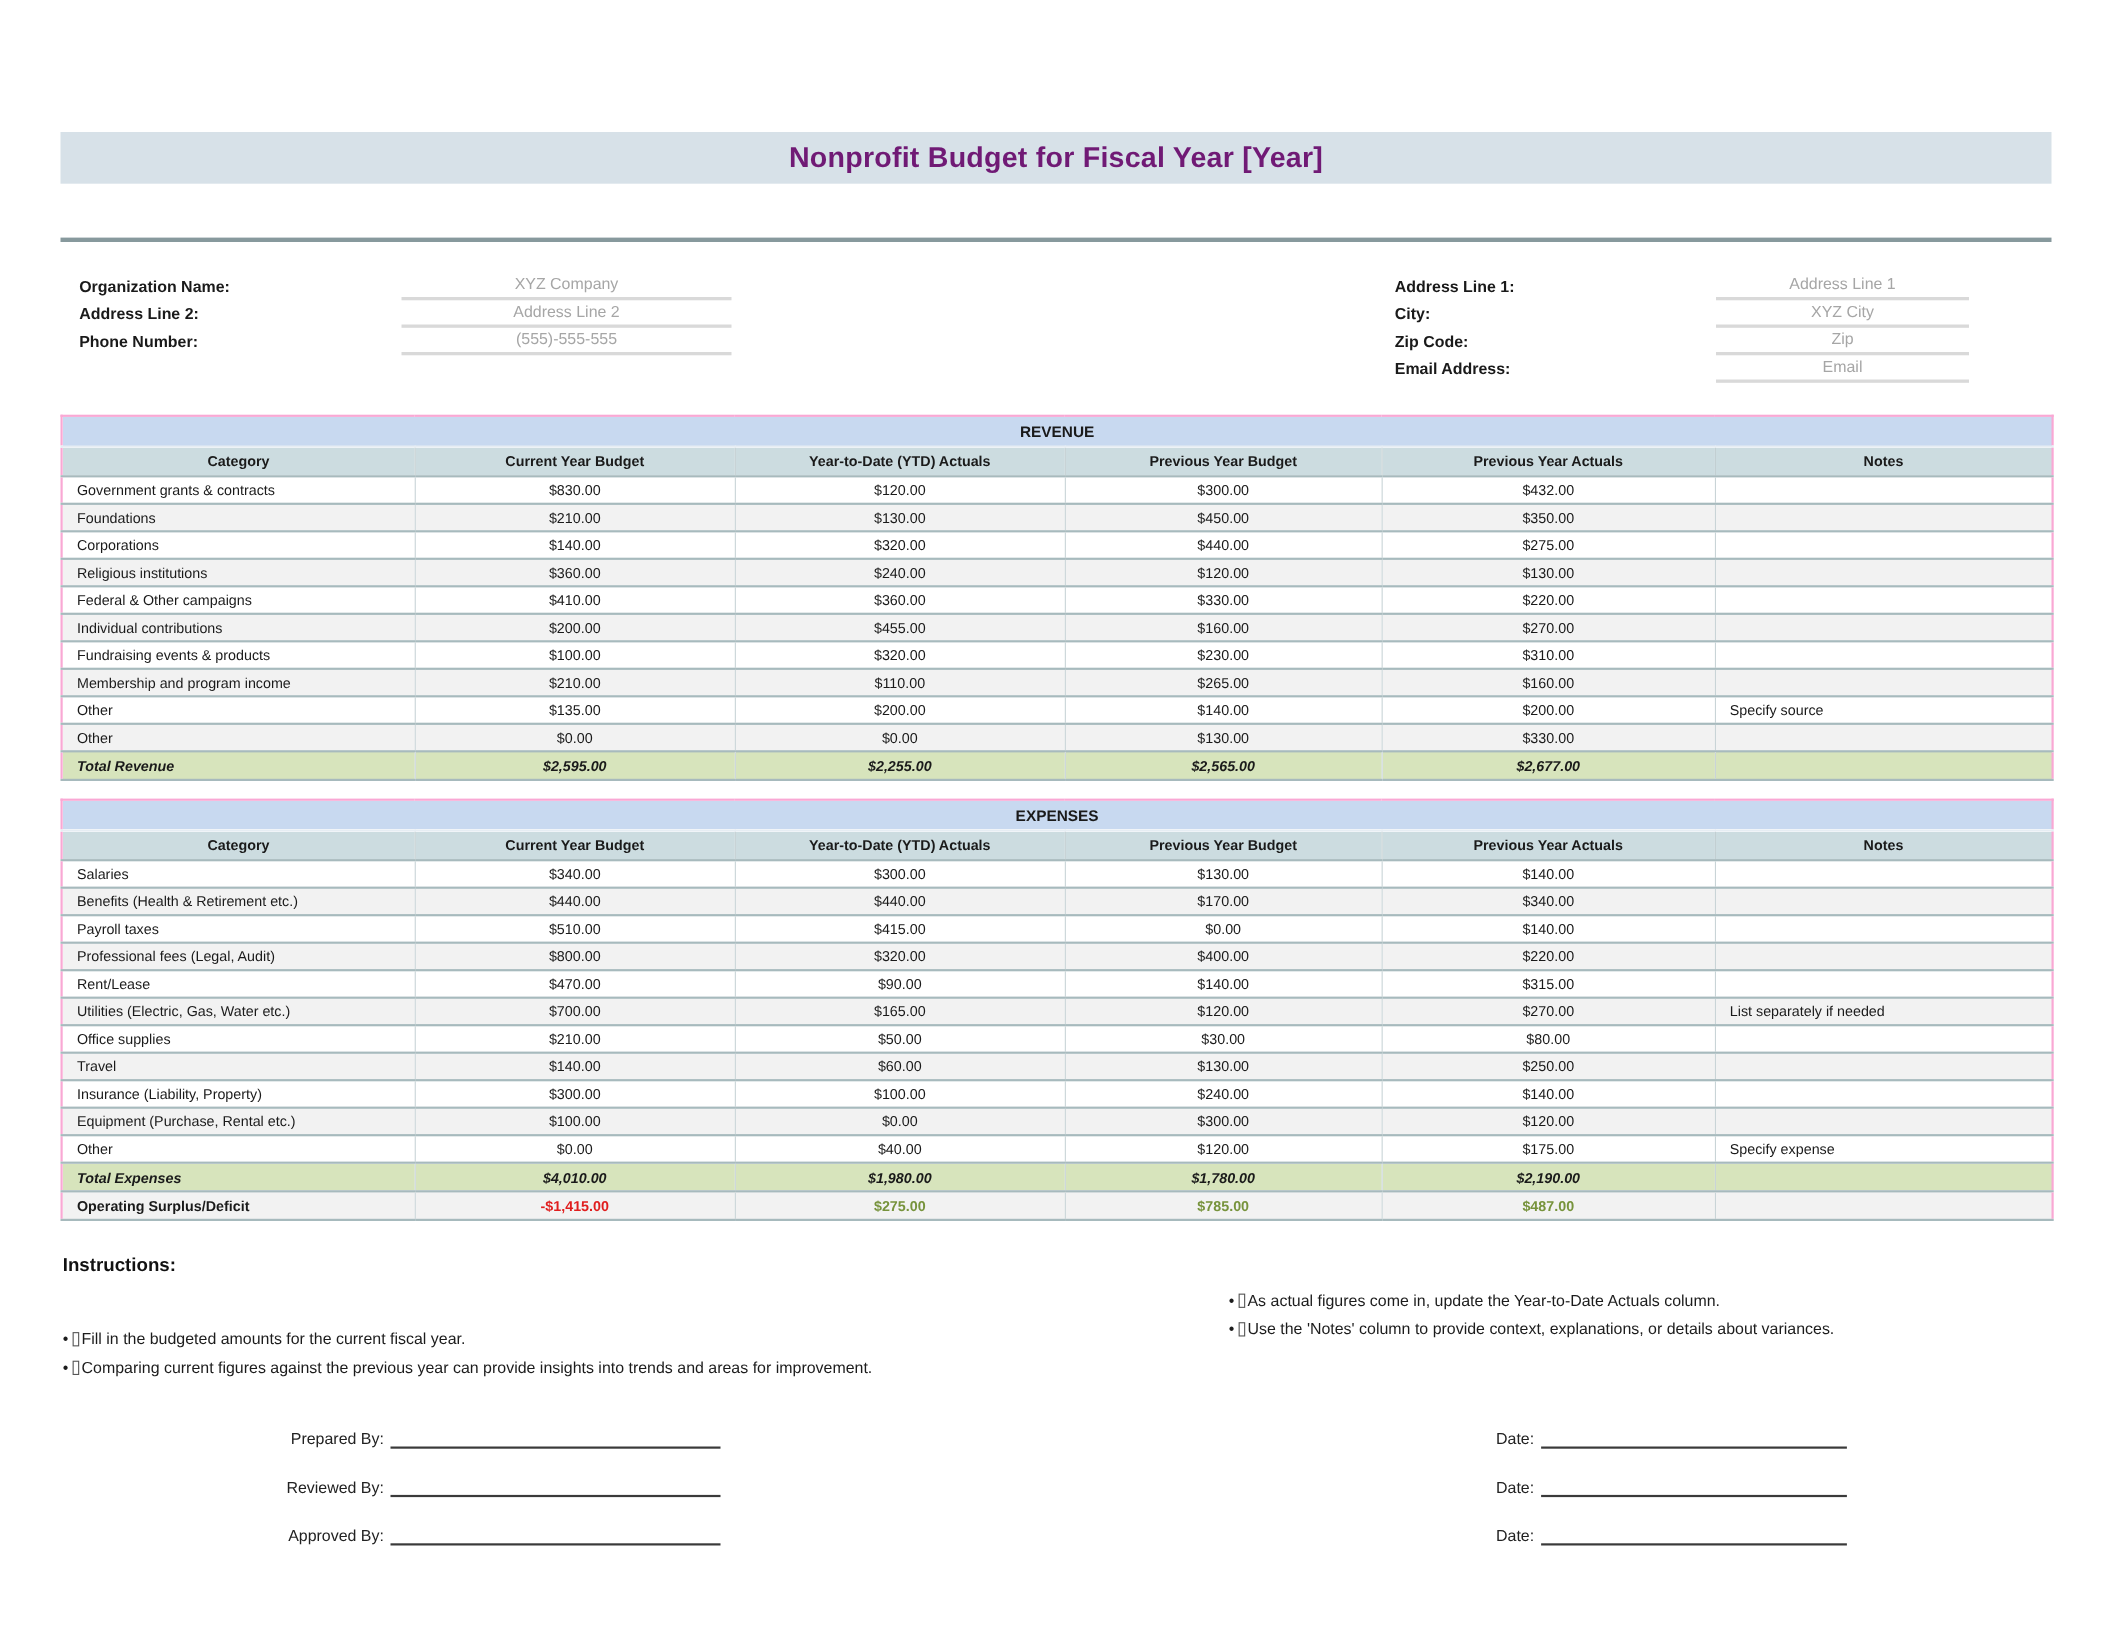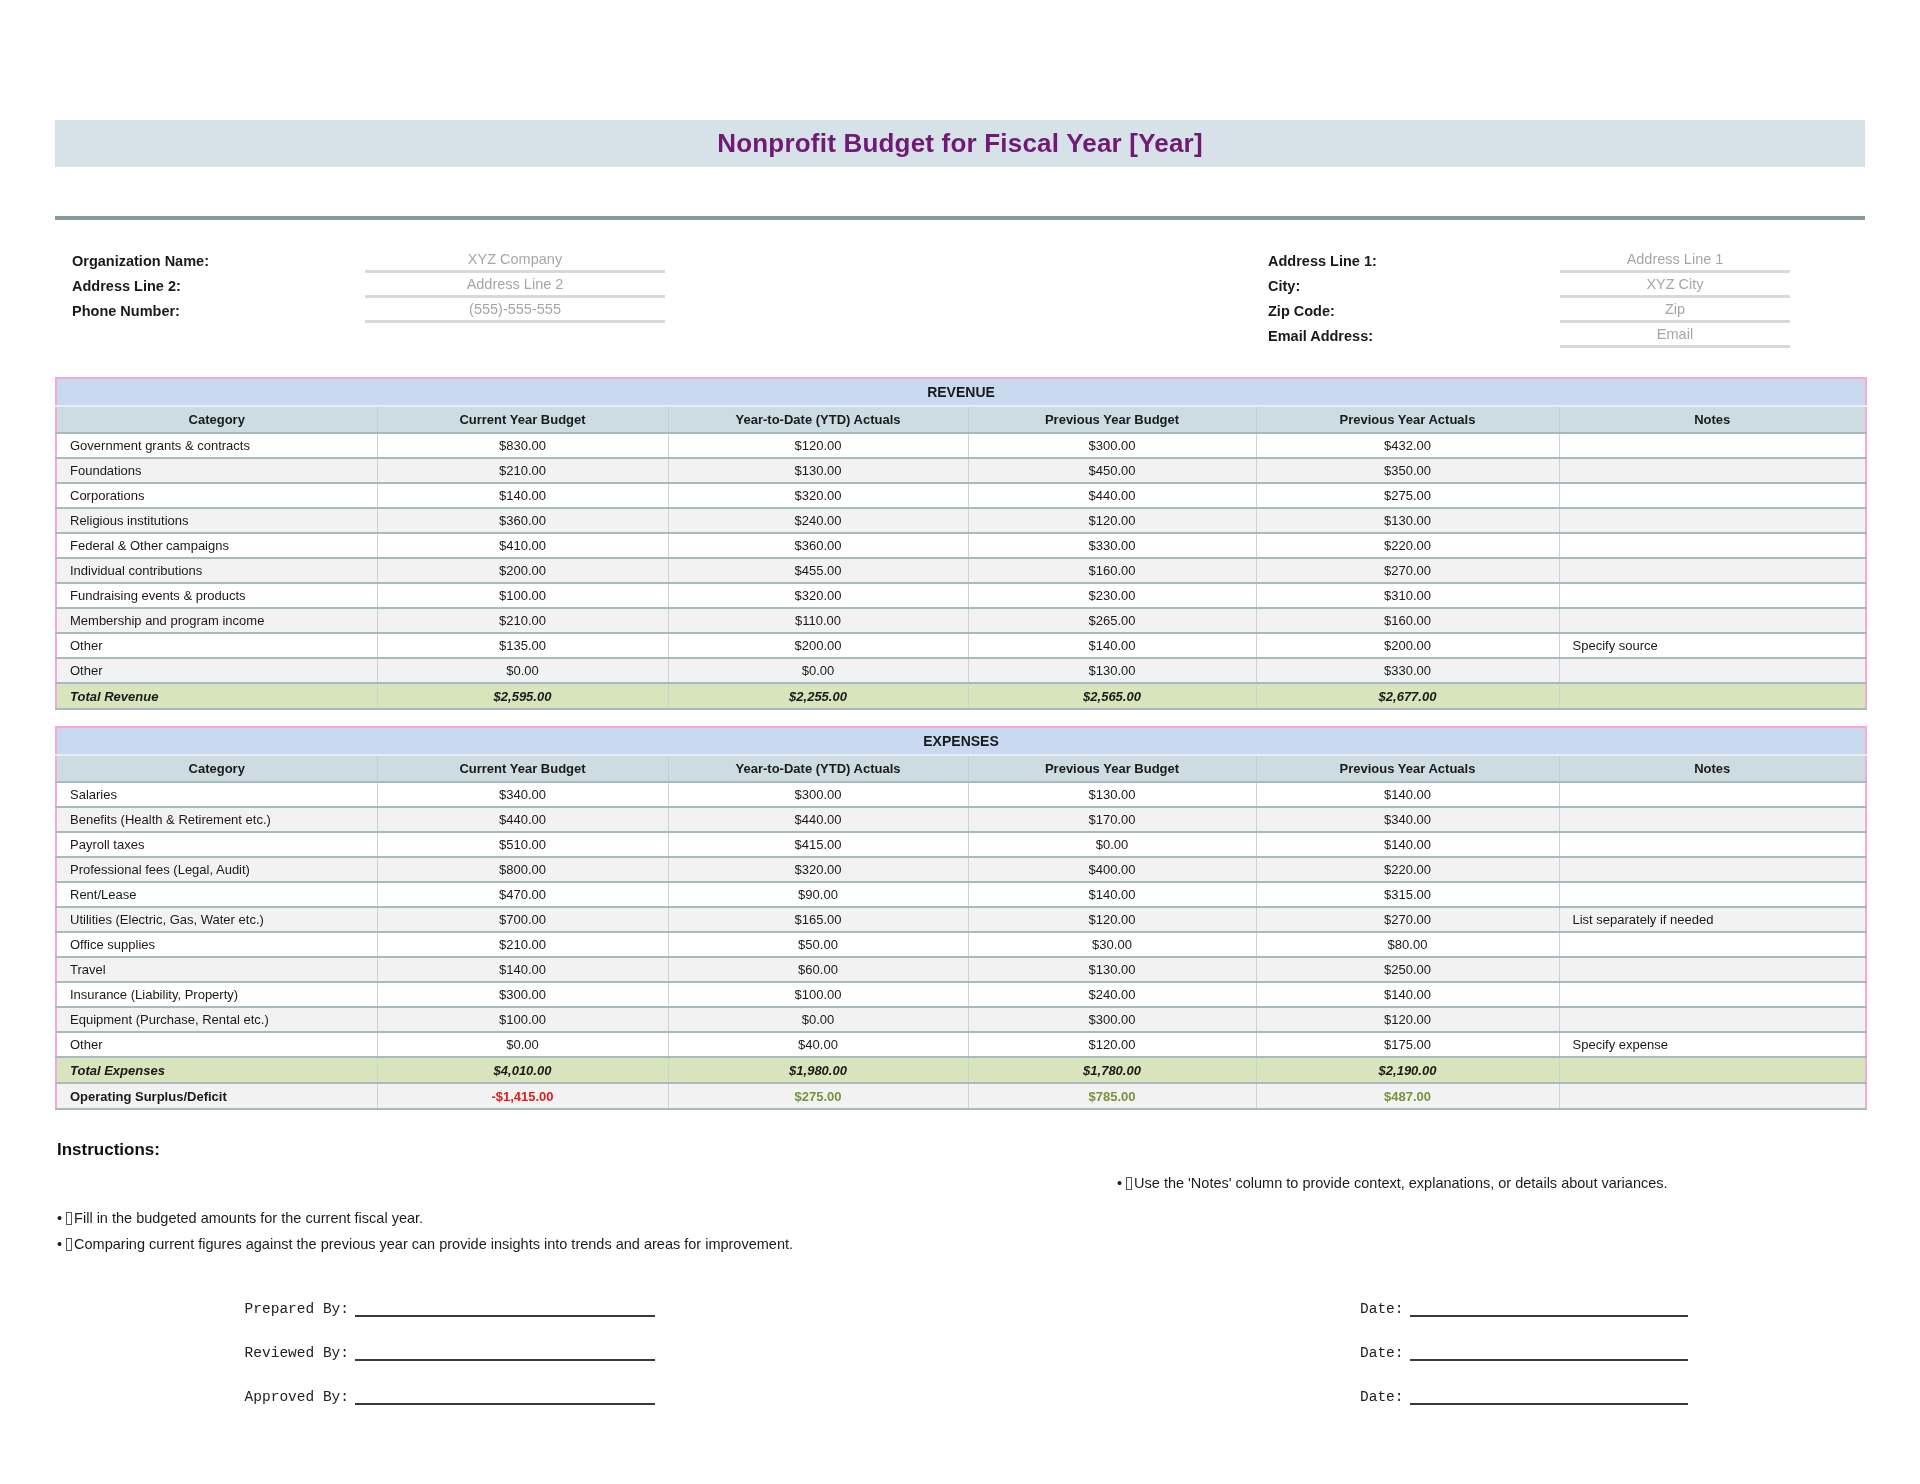--- a/index.html
+++ b/index.html
@@ -44,21 +44,21 @@
   td.neg{color:var(--negative);} td.pos{color:var(--positive);}
   .instructions{margin-top:30px;}
   .instructions h2{font-size:17px;font-weight:bold;margin:0 0 10px 2px;color:#111;}
   .instr-cols{display:flex;}
   .instr-cols ul{list-style:none;margin:0;padding:0;}
   #instr-left{width:1060px;margin-top:35px;}
   .instr-cols li{font-size:14.5px;line-height:26px;color:#1c1c1c;}
   .bullet{margin:0 1px 0 2px;}
   .tofu{display:inline-block;width:6px;height:13px;border:1px solid #555;margin:0 2px 0 3px;vertical-align:-2px;}
   .signatures{margin-top:16px;}
-  .sig-row{display:flex;align-items:flex-end;height:44px;font-family:Liberation Mono, monospace;}
+  .sig-row{display:flex;align-items:flex-end;height:44px;}
   .sig-label{width:300px;text-align:right;padding-right:6px;font-size:14.5px;color:#222;}
   .sig-line{width:300px;border-bottom:2px solid #3a3a3a;}
   .sig-date-label{margin-left:705px;font-size:14.5px;color:#222;padding-right:6px;}
   .sig-date-line{width:278px;border-bottom:2px solid #3a3a3a;}
 </style>
 </head>
 <body>
 
 <div class="page">
 
@@ -347,20 +347,21 @@
     </table>
 
   <section class="instructions">
     <h2>Instructions:</h2>
     <div class="instr-cols">
       <ul id="instr-left">
           <li><span class="bullet">•</span><span class="tofu"></span><span>Fill in the budgeted amounts for the current fiscal year.</span></li>
           <li><span class="bullet">•</span><span class="tofu"></span><span>Comparing current figures against the previous year can provide insights into trends and areas for improvement.</span></li>
         </ul>
       <ul id="instr-right">
+          <li><span class="bullet">•</span><span class="tofu"></span><span>As actual figures come in, update the Year-to-Date Actuals column.</span></li>
           <li><span class="bullet">•</span><span class="tofu"></span><span>Use the 'Notes' column to provide context, explanations, or details about variances.</span></li>
         </ul>
     </div>
   </section>
 
   <section class="signatures" id="sig-rows">
       <div class="sig-row">
         <span class="sig-label">Prepared By:</span>
         <div class="sig-line"></div>
         <span class="sig-date-label">Date:</span>

